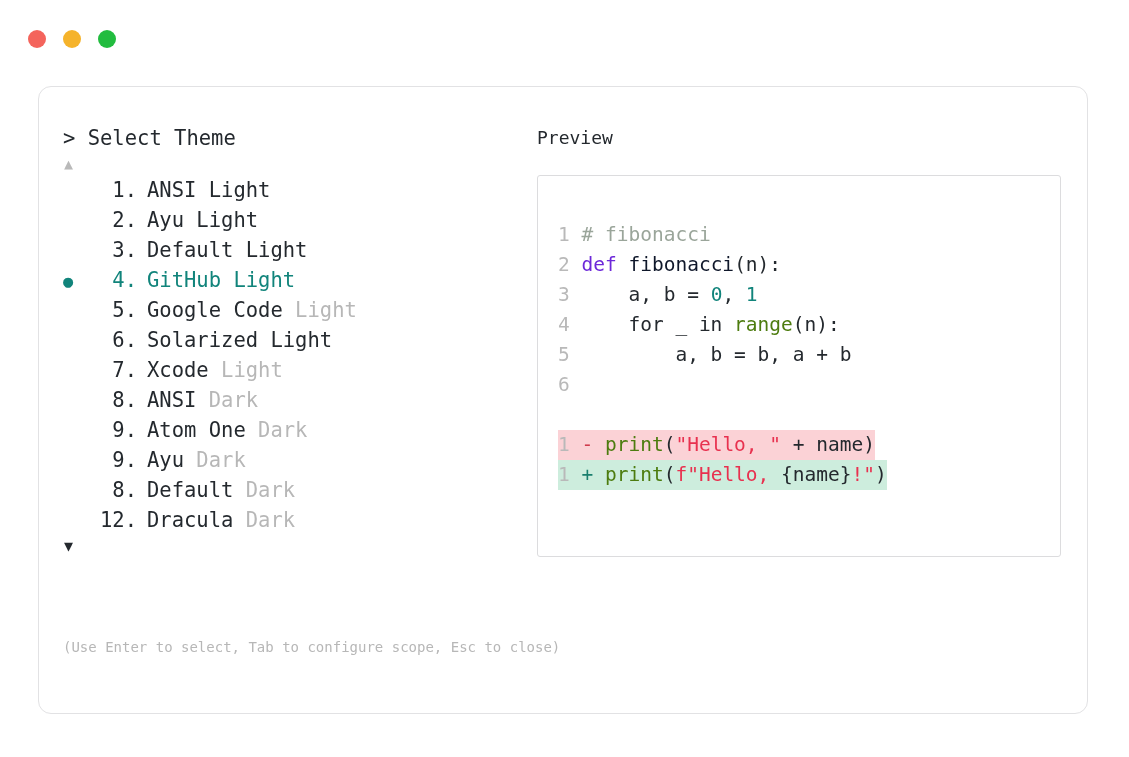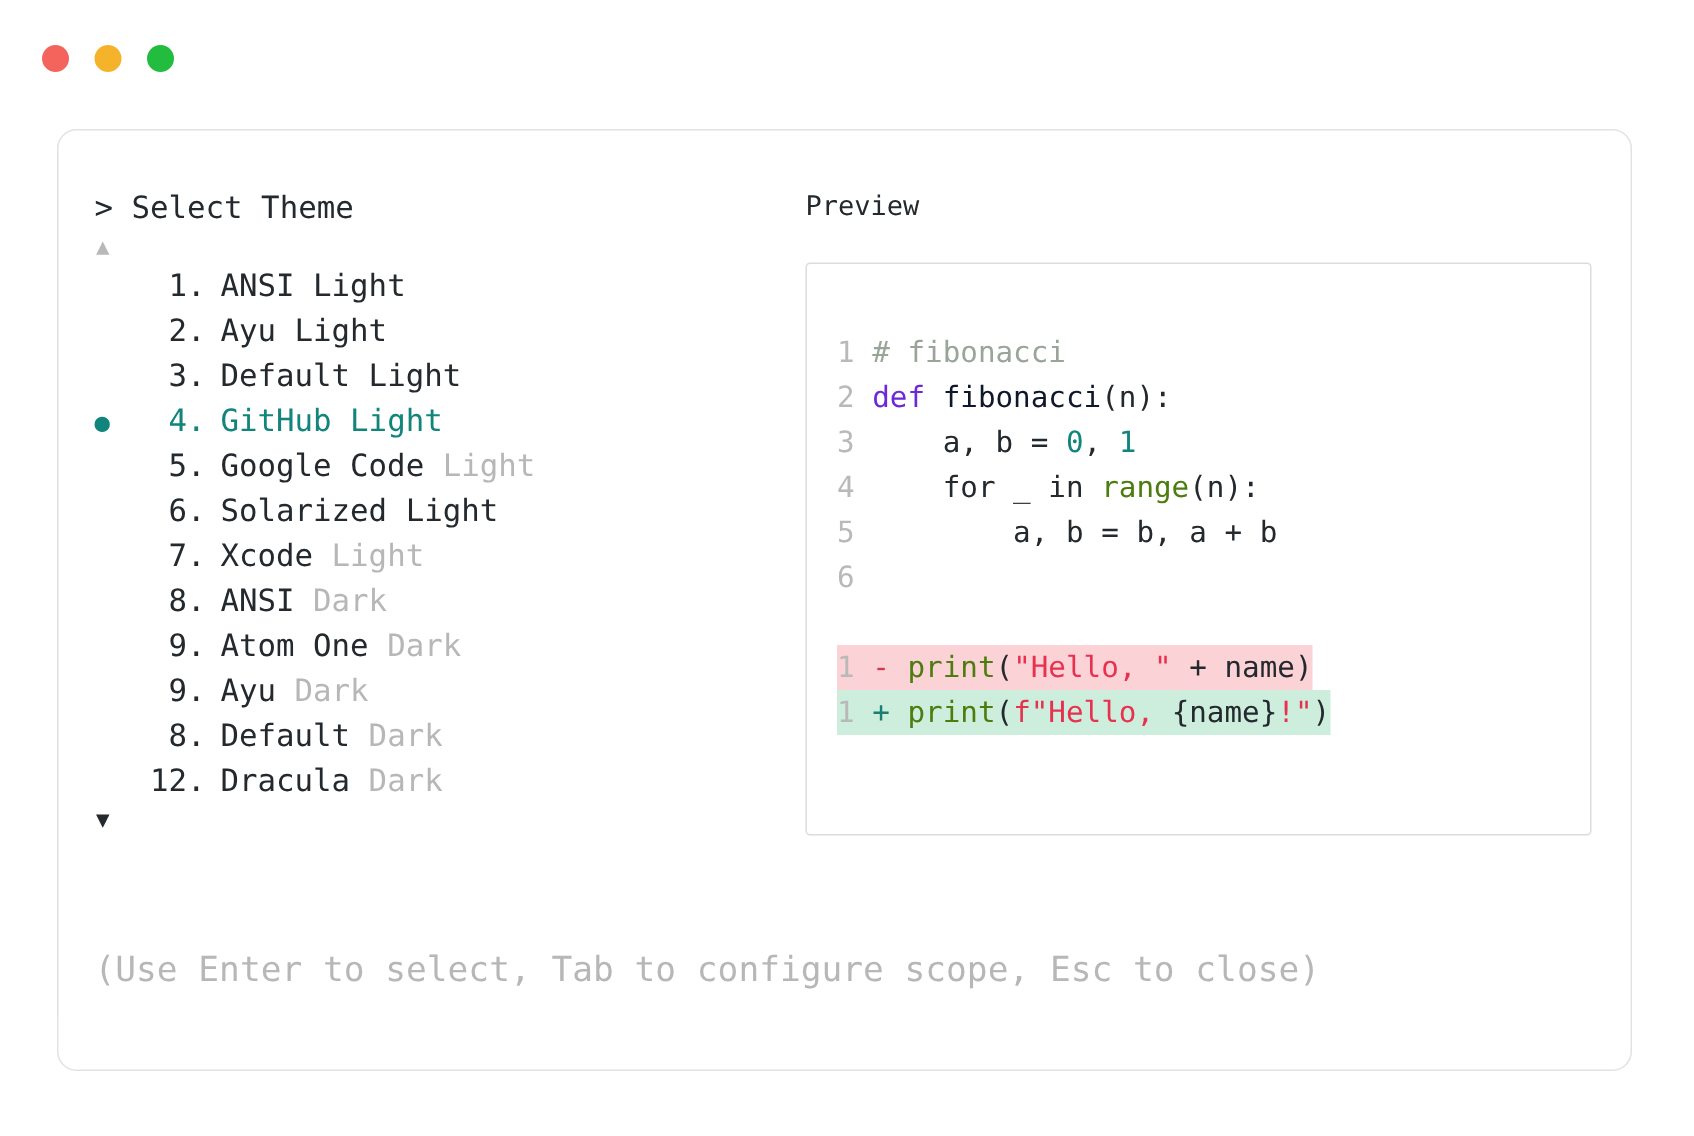--- a/index.html
+++ b/index.html
@@ -126,21 +126,21 @@
   .suffix.strong { color: #24292e; }
 
   .theme-row.selected .idx-cell,
   .theme-row.selected .name-cell,
   .theme-row.selected .suffix { color: #11847b; }
 
   .hint {
     position: absolute;
     left: 24px;
     top: 546px;
-    font-size: 23px;
+    font-size: 14px;
     line-height: 28px;
     color: #b7b7b7;
     white-space: pre;
   }
 
   
   .right-col {
     position: absolute;
     left: 498px;
     top: 36px;

